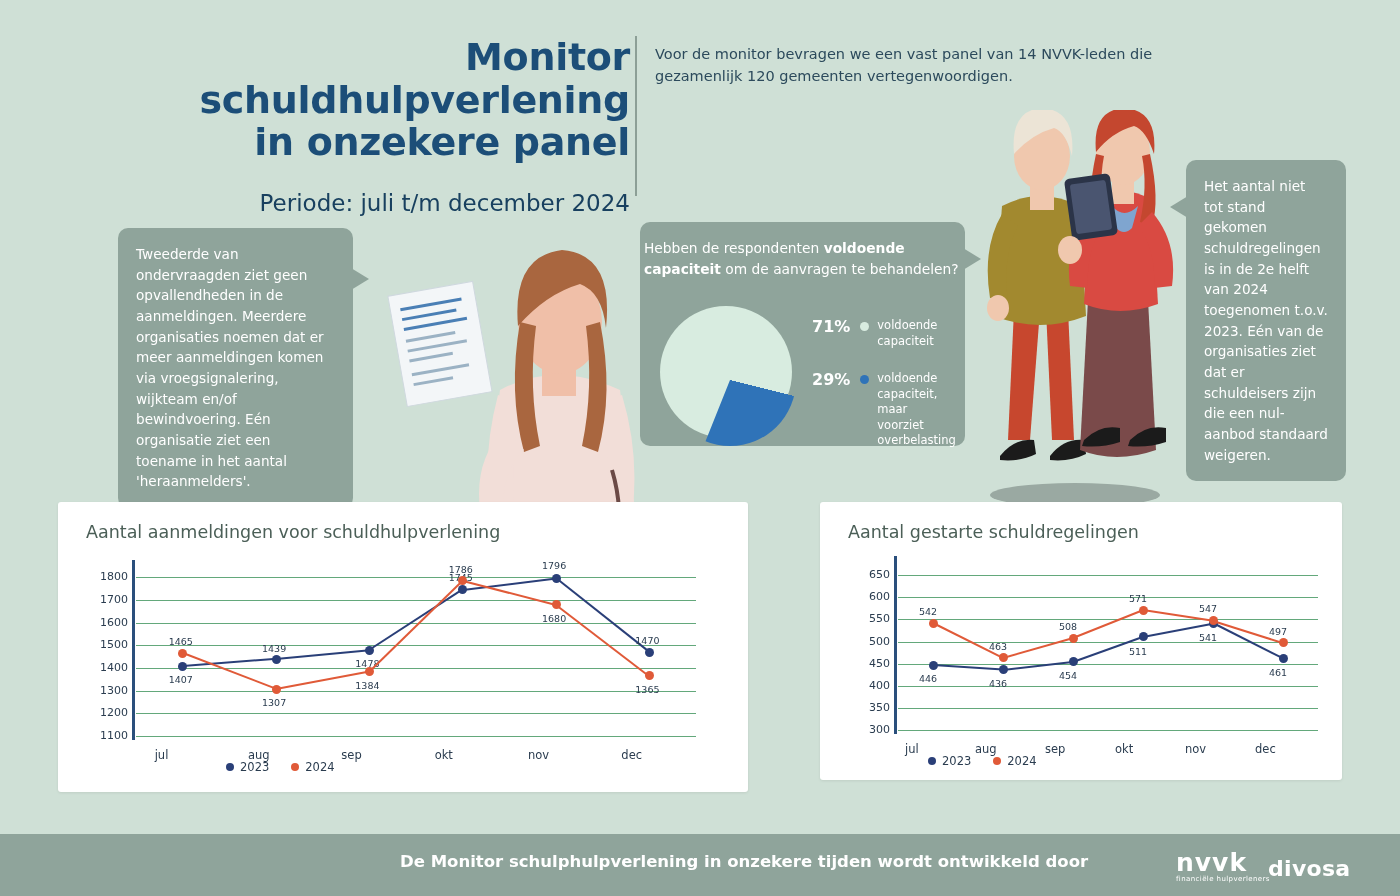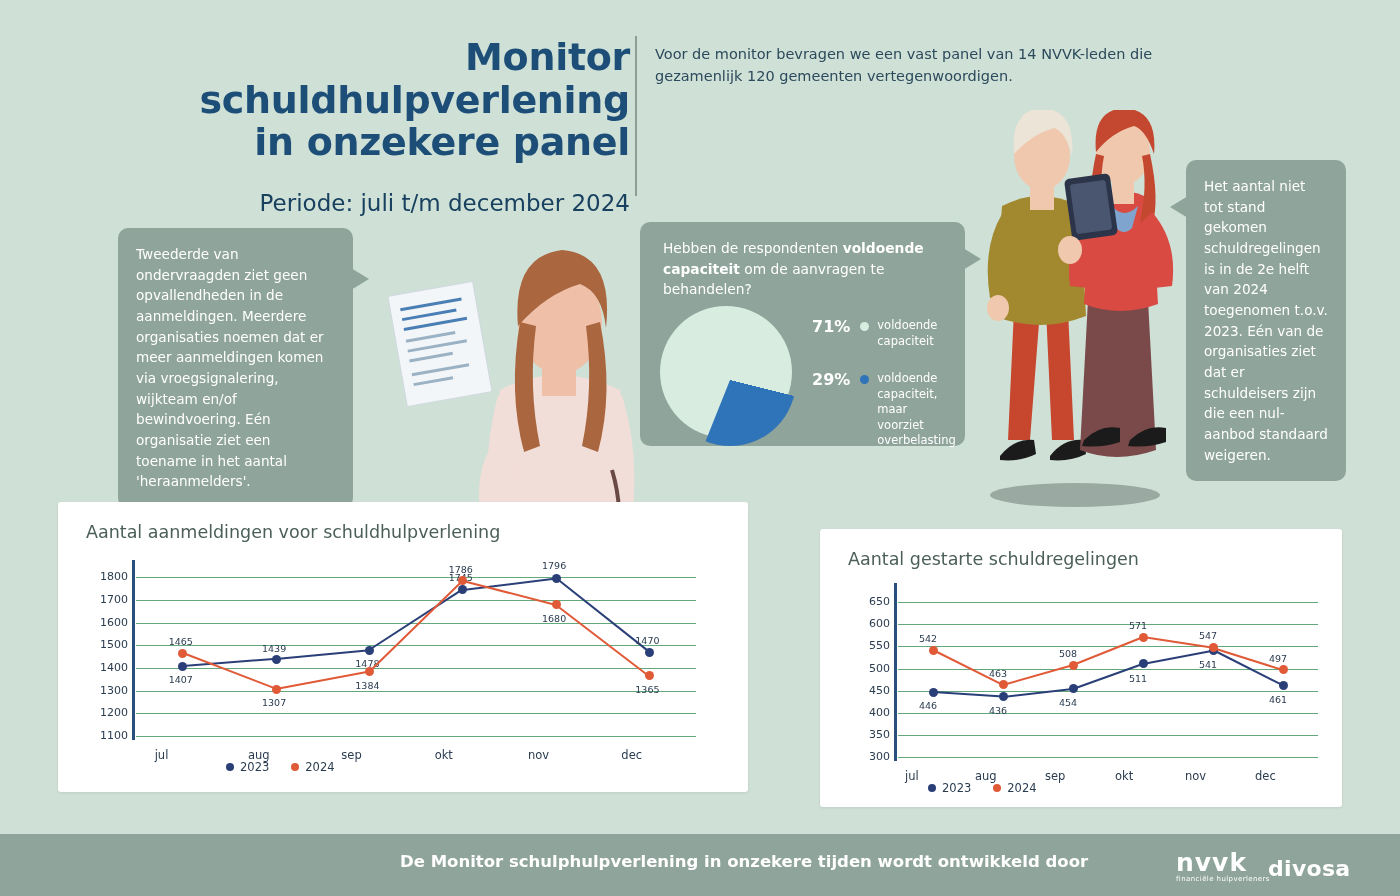--- a/index.html
+++ b/index.html
@@ -60,21 +60,21 @@
     left:-16px;top:36px;
     border-top:11px solid transparent;
     border-bottom:11px solid transparent;
     border-right:18px solid #8fa49b;
   }
 
   
   .cap-panel{
     position:absolute;left:640px;top:222px;width:325px;height:224px;
     background:#8fa49b;border-radius:10px;color:#fff;
-    box-sizing:border-box;padding:16px 23px;
+    box-sizing:border-box;padding:16px 4px;
   }
   .cap-panel .tail{
     position:absolute;right:-16px;top:26px;width:0;height:0;
     border-top:11px solid transparent;border-bottom:11px solid transparent;
     border-left:18px solid #8fa49b;
   }
   .cap-q{font-size:13.8px;line-height:1.5;}
   .cap-q b{font-weight:bold;}
   .pie-wrap{position:absolute;left:14px;top:78px;width:150px;height:145px;}
   .pie{
@@ -95,21 +95,21 @@
   }
   .legend-dot{width:9px;height:9px;border-radius:50%;margin-top:4px;margin-right:8px;flex:none;}
   .legend-txt{font-size:11.5px;line-height:1.35;}
 
   
   .card{
     position:absolute;background:#ffffff;border-radius:3px;
     box-shadow:0 1px 3px rgba(0,0,0,.08);
   }
   #card-aanmeldingen{left:58px;top:502px;width:690px;height:290px;}
-  #card-schuldregelingen{left:820px;top:502px;width:522px;height:278px;margin-top:27px;}
+  #card-schuldregelingen{left:820px;top:502px;width:522px;height:278px;}
   .card-title{
     position:absolute;left:28px;top:20px;font-size:17.5px;color:#4b5f57;font-weight:400;
   }
   .plot{position:absolute;}
   .axis-line{position:absolute;background:#2a4f7c;}
   .grid-line{position:absolute;height:1px;background:#2f8b4f;opacity:.75;}
   .ytick{
     position:absolute;font-size:11px;color:#2a3c4f;text-align:right;
   }
   .xtick{position:absolute;font-size:11.5px;color:#2a3c4f;text-align:left;}

